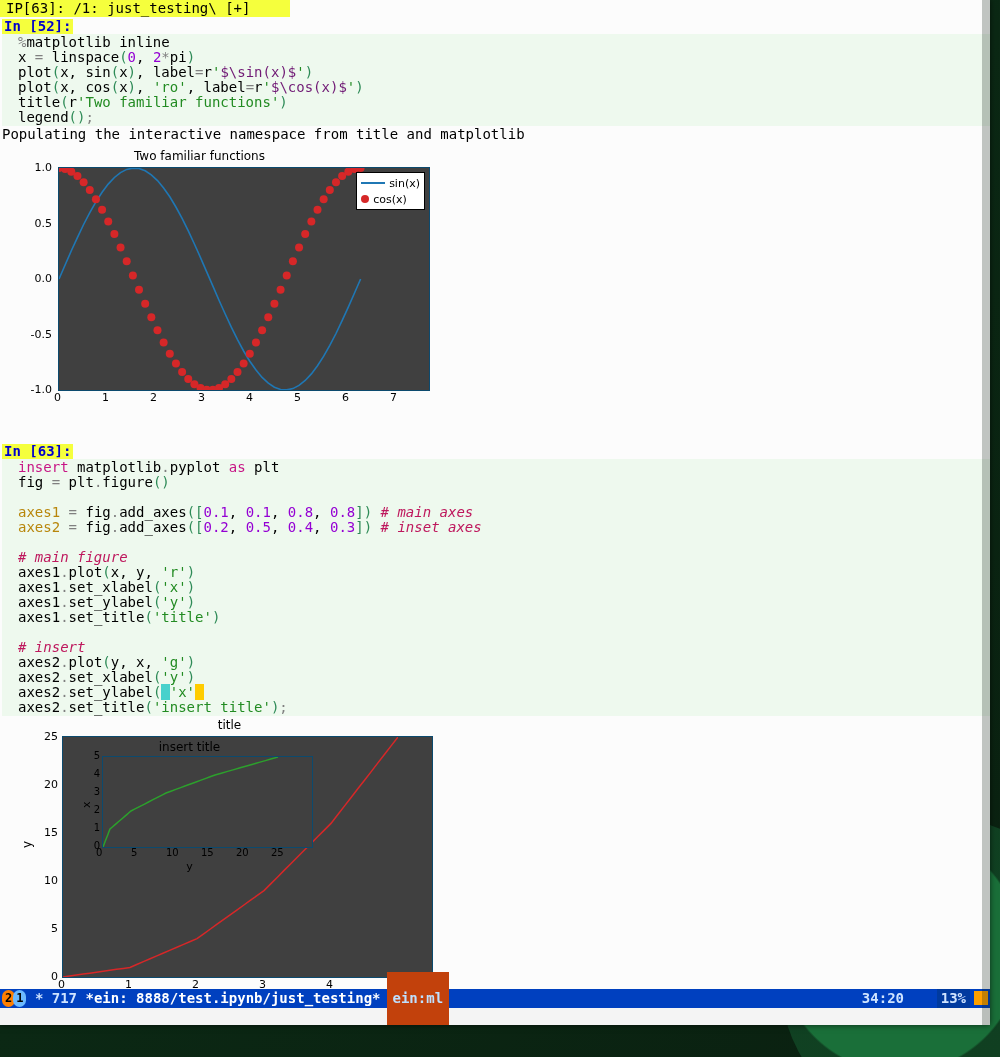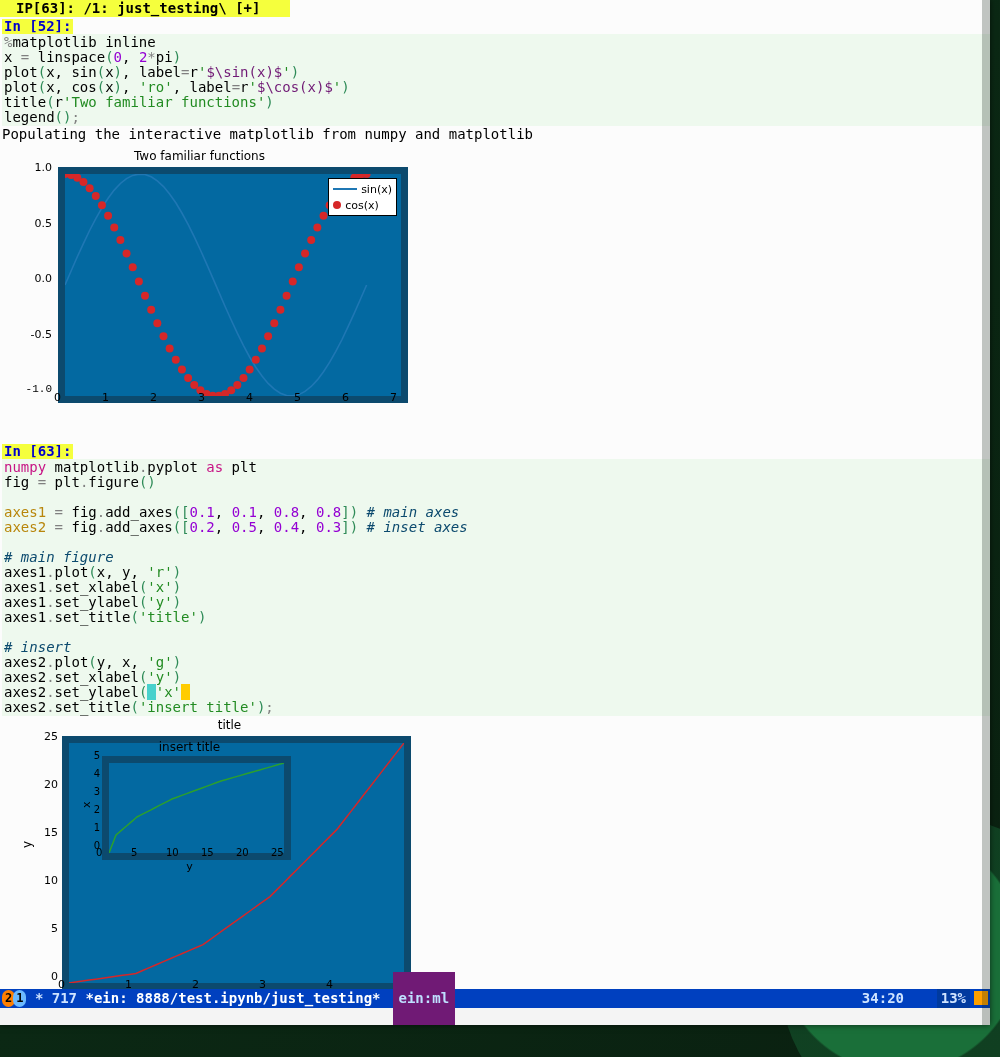--- a/index.html
+++ b/index.html
@@ -43,23 +43,23 @@
     background: #fcfcfc;
     box-shadow: 0 0 6px rgba(0,0,0,.6);
     display: flex;
     flex-direction: column;
   }
 
   
   .header-line {
     height: 17px;
     line-height: 17px;
-    padding-left: 16px;
+    padding-left: 6px;
     background: linear-gradient(to right,#f5ff3d 0 290px,#fcfcfc 290px);
-    font-weight: bold;
+    font-weight: normal;
     color: #000;
     white-space: pre;
   }
 
   .buffer {
     flex: 1;
     background: #fcfcfc;
     overflow: hidden;
     padding-left: 2px;
   }
@@ -80,48 +80,49 @@
     padding:0 2px;
     margin-top:2px;
     line-height:15px;
   }
 
   .code-block {
     background:#eef9ee;
     white-space:pre;
     line-height:15px;
     font-size:14px;
-    padding:1px 0 1px 2px;
+    padding:1px 0 1px 16px;
   }
   .code-block .kw   { color:#c71585; }
   .code-block .op   { color:#808080; }
   .code-block .var  { color:#b8860b; }
   .code-block .num  { color:#9400d3; }
   .code-block .str  { color:#228b22; }
   .code-block .par  { color:#2e8b57; }
-  .code-block .cmt  { color:#0c4a6e; font-style:italic; }
+  .code-block .cmt  { color:#be185d; font-style:italic; }
   .code-block .latex{ color:#701a75; }
   .code-block .curhl{ background:#ffcc00; }
   .code-block .curbl{ background:#48d1cc; }
 
   
   .plot-box {
     background:#fcfcfc;
     position:relative;
   }
   .plot-title {
     text-align:center;
     font-family: "DejaVu Sans", sans-serif;
     font-size:12px;
     color:#000;
   }
   .axes-frame {
     position:absolute;
-    border:7px solid #0c4a6e;
-    background:#0369a1;
+    border:1px solid #0c4a6e;
+    background:#404040;
+    padding-left:34px;
   }
   .tick-label {
     position:absolute;
     font-family:"DejaVu Sans",sans-serif;
     font-size:11px;
     color:#000;
   }
   .axis-label {
     position:absolute;
     font-family:"DejaVu Sans",sans-serif;
@@ -159,21 +160,21 @@
     display:inline-block;
     height:17px; line-height:17px;
     padding:0 3px;
     border-radius:9px;
     font-size:12px;
   }
   .pill.a { background:#ff7f00; color:#000; }
   .pill.b { background:#6bb9ff; color:#000; margin-left:-2px;}
   .mode-left  { color:#cfe4ff; }
   .mode-buf   { color:#ffffff; }
-  .mode-mode  { color:#bfe0ff; background:#701a75; padding:17px 6px; margin-left:12px;}
+  .mode-mode  { color:#bfe0ff; background:#c2410c; padding:17px 6px; margin-left:6px;}
   .mode-pos   { position:absolute; right:86px; color:#cfe4ff;}
   .mode-pct   { position:absolute; right:20px; color:#cfe4ff; background:#003a9f; padding:0 4px;}
   .mode-sq    { position:absolute; right:2px; width:14px; height:14px; top:2px; background:#ffa000; }
 
   
   .echo-line {
     height:17px;
     background:#f4f4f4;
   }
 
@@ -201,21 +202,21 @@
     
     <div class="cell-in"><span>In [52]:</span></div>
 
     <div class="code-block"><span class="op">%</span>matplotlib inline
 x <span class="op">=</span> linspace<span class="par">(</span><span class="num">0</span>, <span class="num">2</span><span class="op">*</span>pi<span class="par">)</span>
 plot<span class="par">(</span>x, sin<span class="par">(</span>x<span class="par">)</span>, label<span class="op">=</span>r<span class="str">'</span><span class="latex">$\sin(x)$</span><span class="str">'</span><span class="par">)</span>
 plot<span class="par">(</span>x, cos<span class="par">(</span>x<span class="par">)</span>, <span class="str">'ro'</span>, label<span class="op">=</span>r<span class="str">'</span><span class="latex">$\cos(x)$</span><span class="str">'</span><span class="par">)</span>
 title<span class="par">(</span>r<span class="str">'Two familiar functions'</span><span class="par">)</span>
 legend<span class="par">()</span><span class="op">;</span></div>
 
-    <div class="output-text">Populating the interactive matplotlib from numpy and matplotlib</div>
+    <div class="output-text">Populating the interactive namespace from title and matplotlib</div>
 
     
     <div class="plot-box" id="plot1-box" style="width:395px; height:275px; margin-top:6px;">
       <div class="plot-title" style="position:absolute; left:0; right:0; top:0;">Two familiar functions</div>
       <div class="axes-frame" style="left:56px; top:18px; width:336px; height:222px;">
         <svg id="svg-plot1" width="336" height="222" style="position:absolute;left:0;top:0;">
           <g id="plot1-series">
               <path d="M0.0,111.0 L6.2,96.8 L12.3,82.8 L18.5,69.3 L24.6,56.5 L30.8,44.6 L36.9,33.8 L43.1,24.2 L49.2,16.1 L55.4,9.5 L61.5,4.6 L67.7,1.4 L73.9,0.1 L80.0,0.5 L86.2,2.8 L92.3,6.8 L98.5,12.6 L104.6,20.0 L110.8,28.8 L116.9,39.0 L123.1,50.4 L129.3,62.8 L135.4,76.0 L141.6,89.8 L147.7,103.9 L153.9,118.1 L160.0,132.2 L166.2,146.0 L172.3,159.2 L178.5,171.6 L184.6,183.0 L190.8,193.2 L197.0,202.0 L203.1,209.4 L209.3,215.2 L215.4,219.2 L221.6,221.5 L227.7,221.9 L233.9,220.6 L240.0,217.4 L246.2,212.5 L252.4,205.9 L258.5,197.8 L264.7,188.2 L270.8,177.4 L277.0,165.5 L283.1,152.7 L289.3,139.2 L295.4,125.2 L301.6,111.0" stroke="#1f77b4" fill="none" stroke-width="1.6"></path>
               <circle cx="0" cy="0" r="4" fill="#d62728"></circle>
               <circle cx="6.154957035604492" cy="0.9113084656196975" r="4" fill="#d62728"></circle>
@@ -283,33 +284,33 @@
       <div id="plot1-xticks"></div>
       <div id="plot1-yticks"></div>
     <div class="tick-label" style="left: 52px; top: 242px;">0</div>
         <div class="tick-label" style="left: 100px; top: 242px;">1</div>
         <div class="tick-label" style="left: 148px; top: 242px;">2</div>
         <div class="tick-label" style="left: 196px; top: 242px;">3</div>
         <div class="tick-label" style="left: 244px; top: 242px;">4</div>
         <div class="tick-label" style="left: 292px; top: 242px;">5</div>
         <div class="tick-label" style="left: 340px; top: 242px;">6</div>
         <div class="tick-label" style="left: 388px; top: 242px;">7</div>
-        <div class="tick-label" style="right: 346px; text-align: right; left: 0px; width: 50px; top: 234px; font-family: Liberation Mono, monospace;">-1.0</div>
+        <div class="tick-label" style="right: 346px; text-align: right; left: 0px; width: 50px; top: 234px;">-1.0</div>
         <div class="tick-label" style="right: 331px; text-align: right; left: 0px; width: 50px; top: 178.5px;">-0.5</div>
         <div class="tick-label" style="right: 343px; text-align: right; left: 0px; width: 50px; top: 123px;">0.0</div>
         <div class="tick-label" style="right: 343px; text-align: right; left: 0px; width: 50px; top: 67.5px;">0.5</div>
         <div class="tick-label" style="right: 343px; text-align: right; left: 0px; width: 50px; top: 12px;">1.0</div>
       </div>
 
     <div style="height:18px"></div>
 
     
     <div class="cell-in"><span>In [63]:</span></div>
 
-    <div class="code-block"><span class="kw">numpy</span> matplotlib<span class="op">.</span>pyplot <span class="kw">as</span> plt
+    <div class="code-block"><span class="kw">insert</span> matplotlib<span class="op">.</span>pyplot <span class="kw">as</span> plt
 fig <span class="op">=</span> plt<span class="op">.</span>figure<span class="par">()</span>
 
 <span class="var">axes1</span> <span class="op">=</span> fig<span class="op">.</span>add_axes<span class="par">(</span><span class="par">[</span><span class="num">0.1</span>, <span class="num">0.1</span>, <span class="num">0.8</span>, <span class="num">0.8</span><span class="par">]</span><span class="par">)</span> <span class="cmt"># <span style="font-style:italic">main axes</span></span>
 <span class="var">axes2</span> <span class="op">=</span> fig<span class="op">.</span>add_axes<span class="par">(</span><span class="par">[</span><span class="num">0.2</span>, <span class="num">0.5</span>, <span class="num">0.4</span>, <span class="num">0.3</span><span class="par">]</span><span class="par">)</span> <span class="cmt"># <span style="font-style:italic">inset axes</span></span>
 
 <span class="cmt"># main figure</span>
 axes1<span class="op">.</span>plot<span class="par">(</span>x, y, <span class="str">'r'</span><span class="par">)</span>
 axes1<span class="op">.</span>set_xlabel<span class="par">(</span><span class="str">'x'</span><span class="par">)</span>
 axes1<span class="op">.</span>set_ylabel<span class="par">(</span><span class="str">'y'</span><span class="par">)</span>
 axes1<span class="op">.</span>set_title<span class="par">(</span><span class="str">'title'</span><span class="par">)</span>

